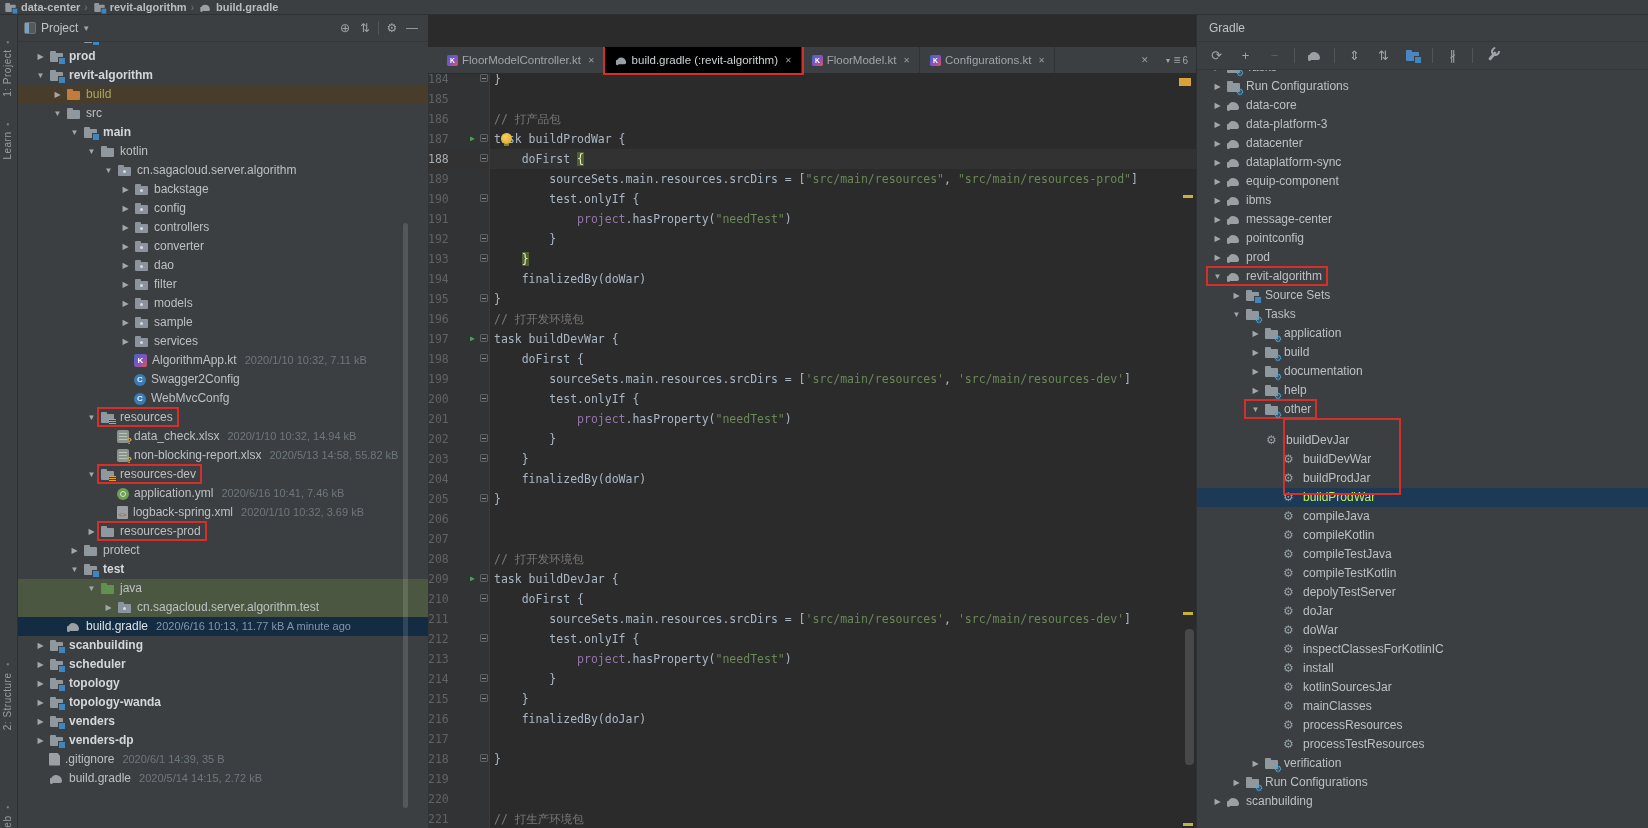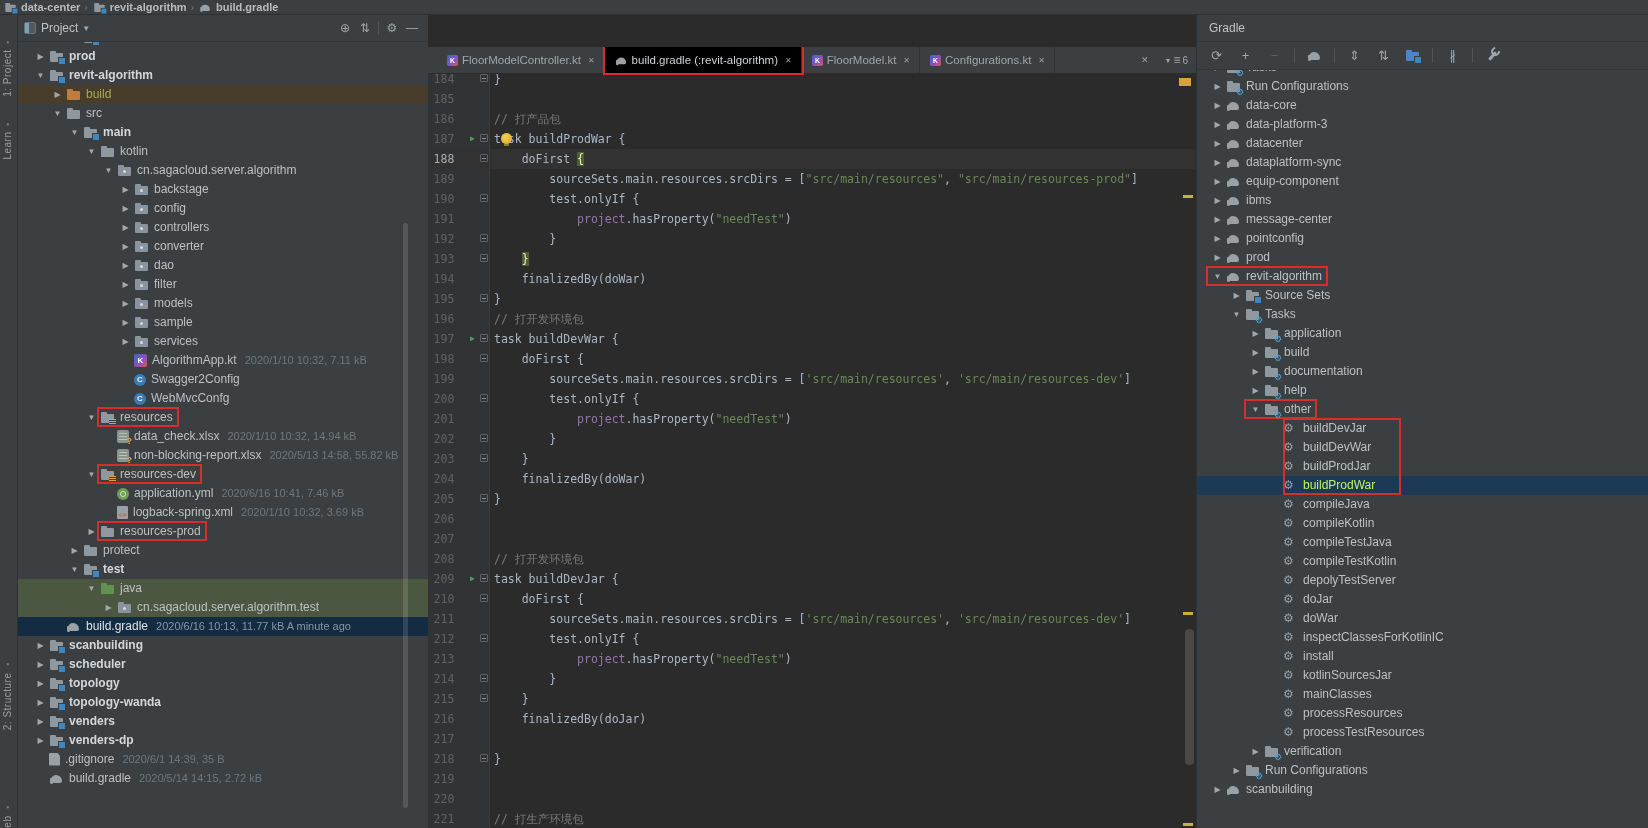--- a/index.html
+++ b/index.html
@@ -115,21 +115,21 @@
   .tab-spacer { flex:1; }
   #extra-tab-close { align-self:center; font-size:9px; color:#9b9fa2; margin-right:16px; }
   #tab-overflow { align-self:center; display:flex; align-items:center; gap:2px; margin-right:8px;
     color:#9fa5a9; font-size:10px; }
   #tab-overflow .ovf-caret { font-size:7px; }
   #tab-overflow .ovf-bars { font-size:12px; }
   #code-scroll { position:absolute; left:0; top:27px; right:0; bottom:0; overflow:hidden; }
   #code-lines { margin-top:-5px; }
   .line { display:flex; height:20px; line-height:20px; position:relative;
     font-family:"DejaVu Sans Mono",monospace; font-size:11.5px; white-space:pre; }
-  .gnum { width:38px; flex:none; text-align:center; padding-right:6px; color:#606366;
+  .gnum { width:38px; flex:none; text-align:left; padding-right:6px; color:#606366;
     background:#313335; }
   .grun { width:13px; flex:none; background:#313335; color:#4ea24e; font-size:8px;
     text-align:center; }
   .gfold { width:11px; flex:none; background:#313335; border-right:1px solid #3a3d40;
     position:relative; }
   .gfold .fm { position:absolute; left:1px; top:5px; width:8px; height:8px;
     border:1px solid #5d6163; border-radius:1px; }
   .gfold .fm::after { content:""; position:absolute; left:1px; top:3px; width:4px; height:1px;
     background:#8a9092; }
   .code { flex:1; color:#a9b7c6; }
@@ -814,21 +814,21 @@
           </div>
           <div class="trow" style="padding-left: 50px;">
             <span class="grp boxed">
               <span class="chev">▼</span>
               <span class="ic f">
                 <span class="bdg bdg-gear">⚙</span>
               </span>
               <span class="lbl">other</span>
             </span>
           </div>
-          <div class="trow" style="padding-left: 69px;">
+          <div class="trow" style="padding-left: 52px; margin-top: 12px;">
             <span class="chev"></span>
             <span class="grp">
               <span class="ic gearonly"></span>
               <span class="lbl">buildDevJar</span>
             </span>
           </div>
           <div class="trow" style="padding-left: 69px;">
             <span class="chev"></span>
             <span class="grp">
               <span class="ic gearonly"></span>

